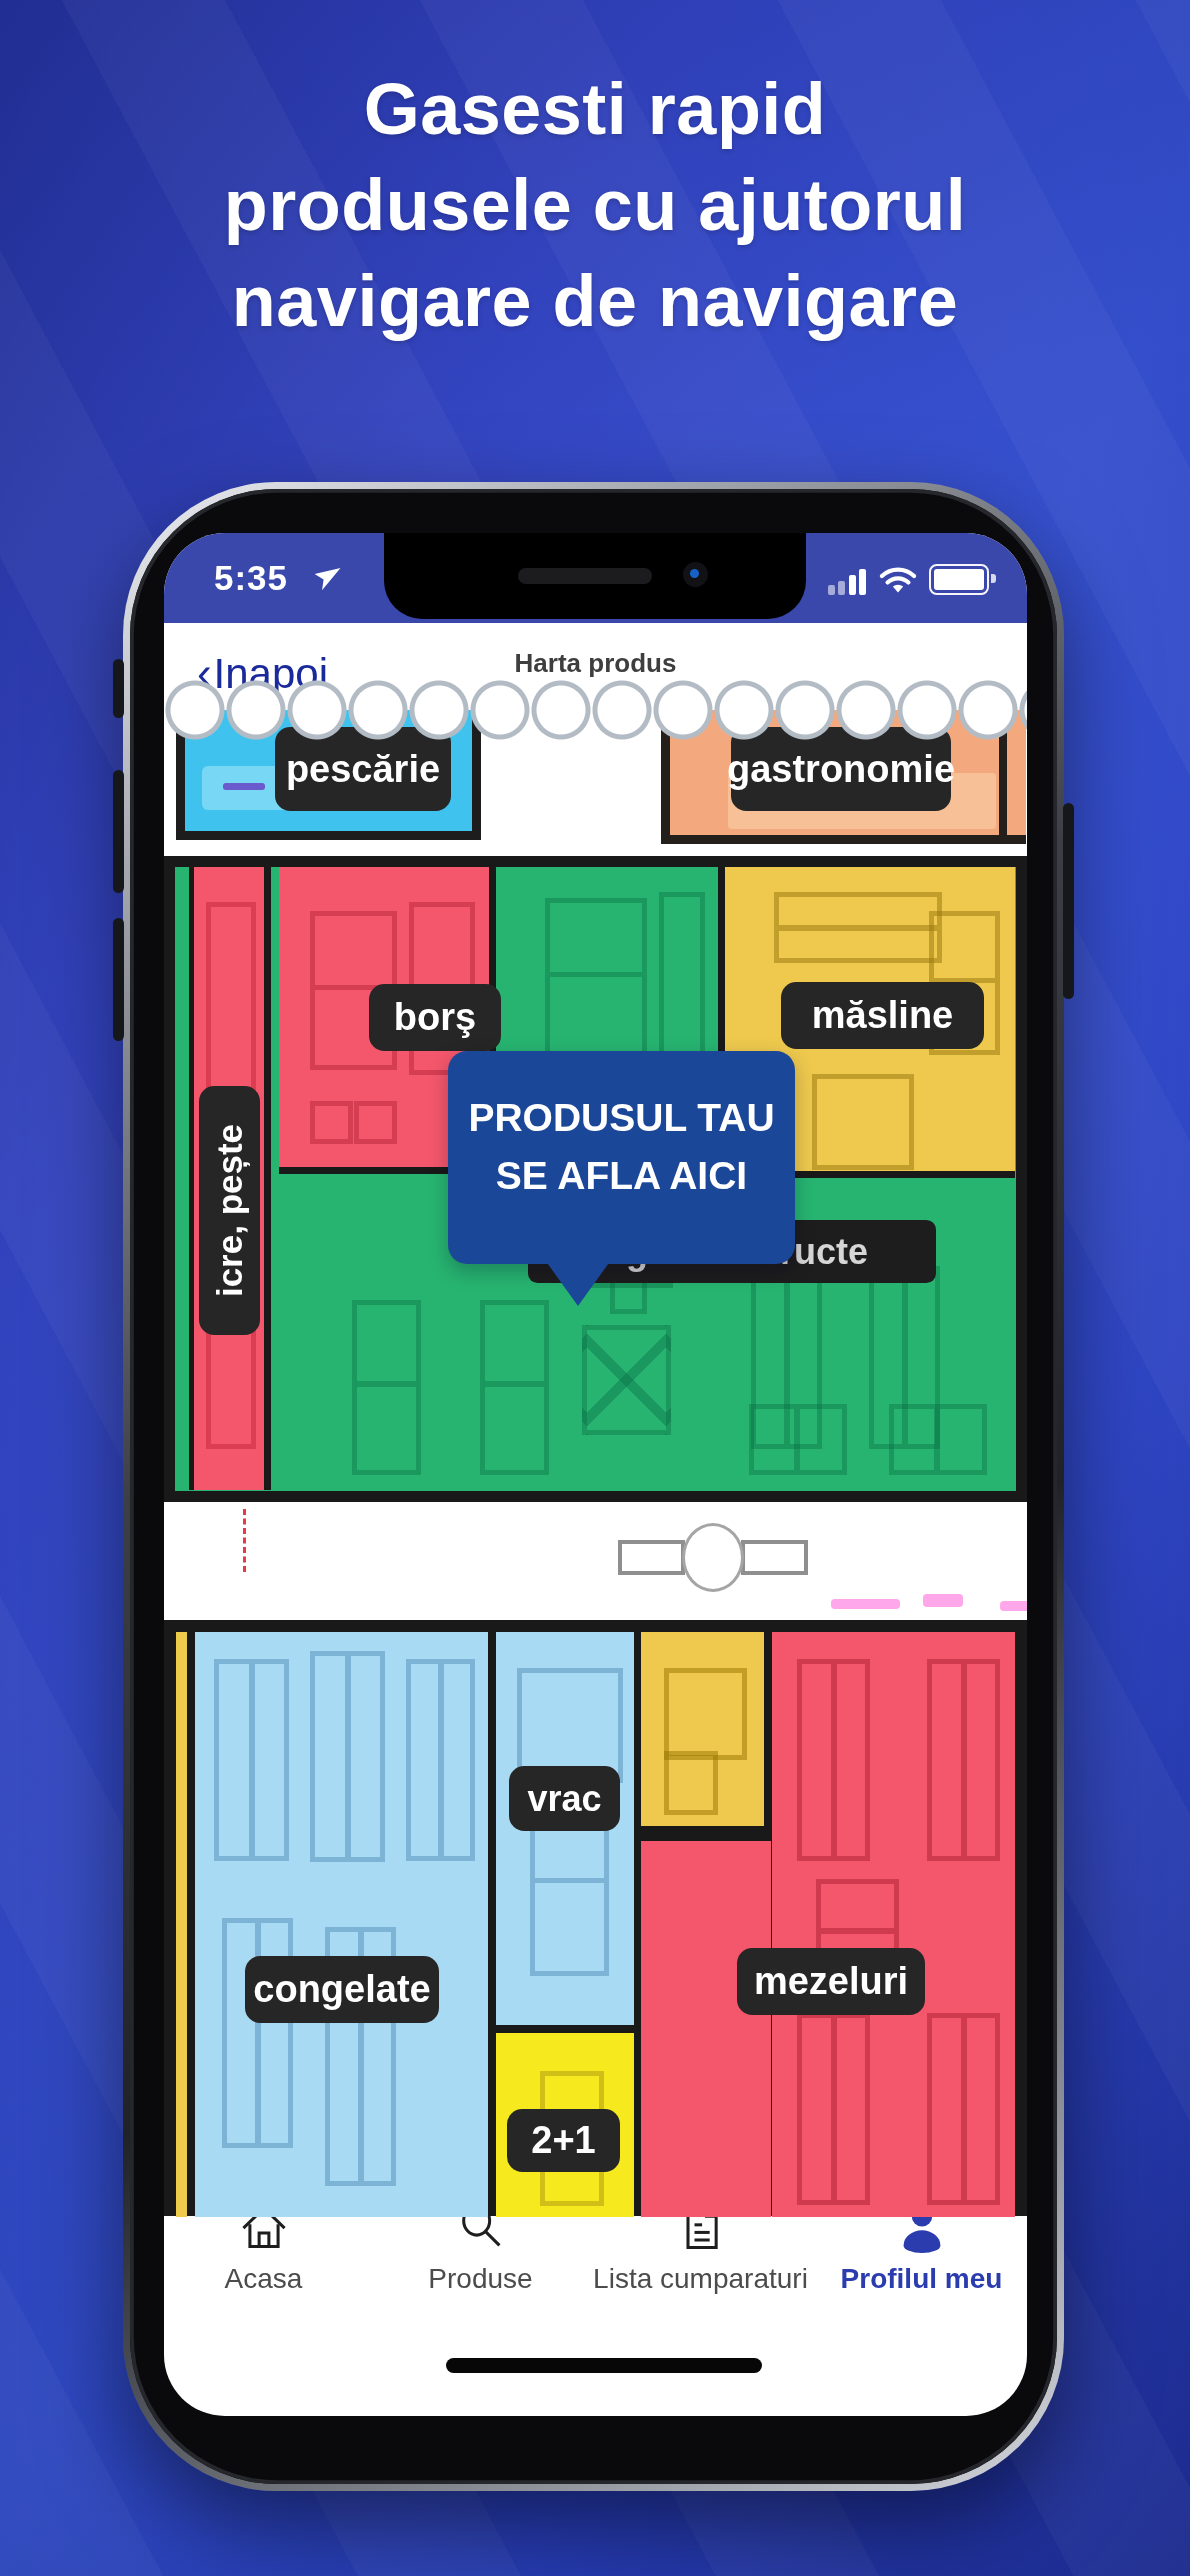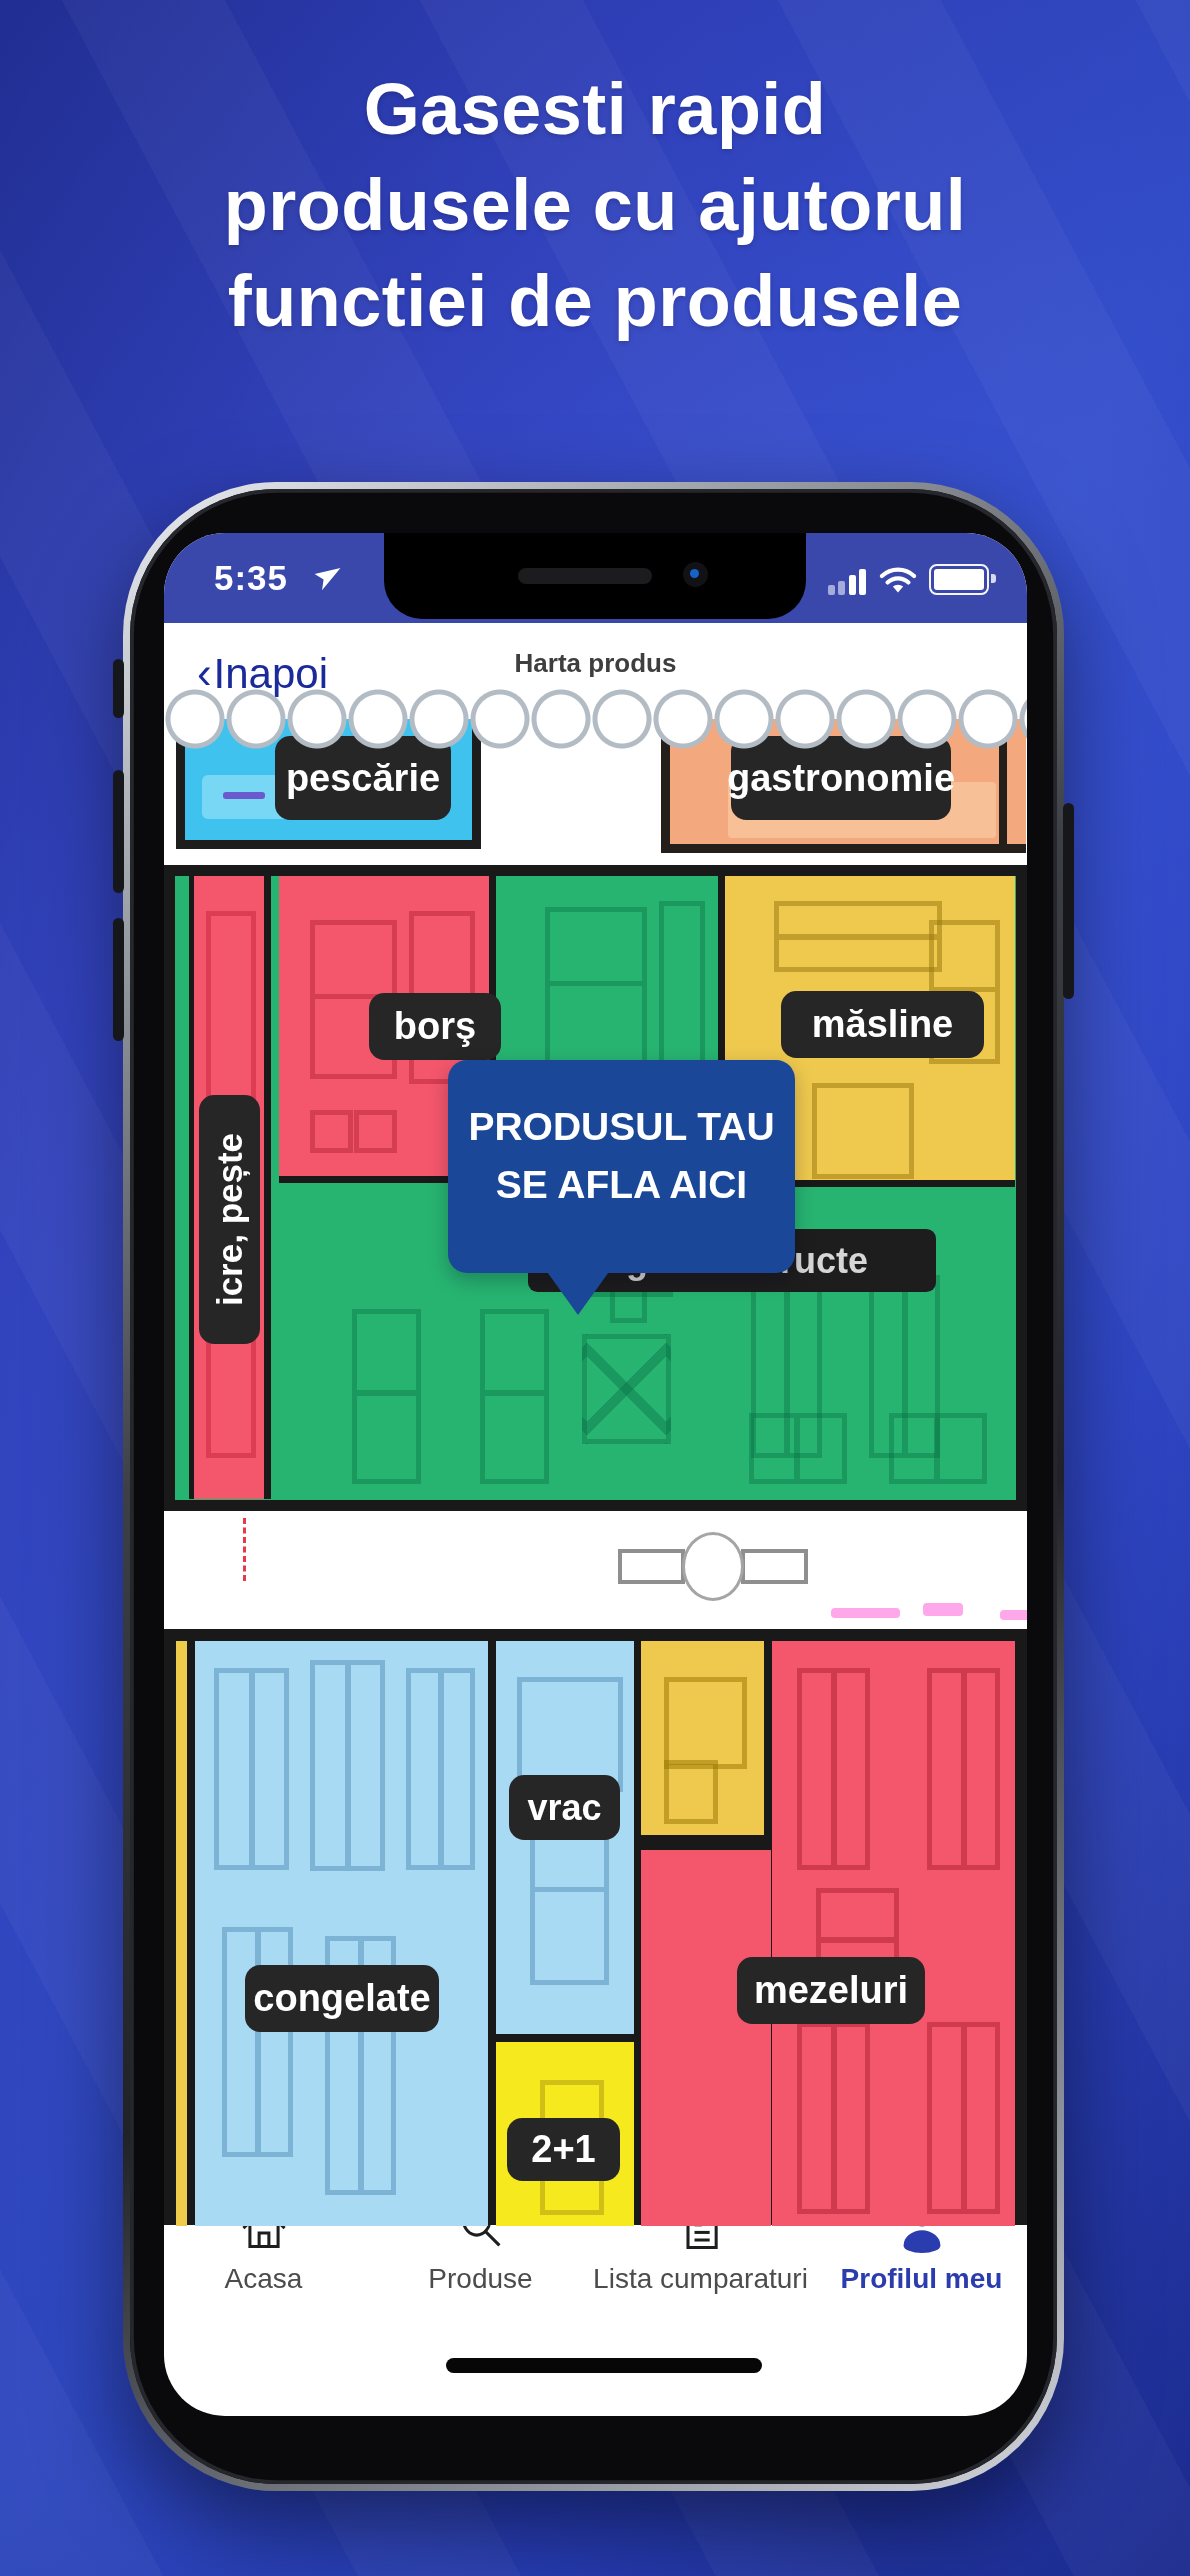--- a/index.html
+++ b/index.html
@@ -77,21 +77,21 @@
   .tab.active .lbl{color:#2b3cae;font-weight:600;}
   .homebar{position:absolute;left:282px;top:1825px;width:316px;height:15.3px;border-radius:8.6px;background:#070707;}
   .pinkmark{position:absolute;background:#ff4fd8;opacity:.5;border-radius:3.8px;z-index:2;}
 </style>
 </head>
 <body>
 
 <div class="title">
   <div>Gasesti rapid</div>
   <div>produsele cu ajutorul</div>
-  <div>functiei de produsele</div>
+  <div>navigare de navigare</div>
 </div>
 
 <div class="phone">
   <div class="sidebtn" style="left:-9.6px;top:177px;height:59px;"></div>
   <div class="sidebtn" style="left:-9.6px;top:288px;height:123px;"></div>
   <div class="sidebtn" style="left:-9.6px;top:436px;height:123px;"></div>
   <div class="sidebtn" style="right:-9.6px;top:321px;height:196px;"></div>
   <div class="phone-black"></div>
 
   <div class="screen">
@@ -119,21 +119,21 @@
         <div class="speaker"></div>
         <div class="fcam"></div>
       </div>
     </div>
 
     <div class="navbar">
       <div class="navtitle">Harta produs</div>
       <div class="back"><span class="chev">‹</span><span>Inapoi</span></div>
     </div>
 
-    <div style="position:absolute;top:186px;left:0;width:863px;height:1507px;">
+    <div style="position:absolute;top:177px;left:0;width:863px;height:1507px;">
 
       <div class="blk" style="left:11.5px;top:0;width:305px;height:130px;background:#3fc3ee;border:9.6px solid #1d1d1d;border-top:none;box-sizing:border-box;">
         <div style="position:absolute;left:17px;top:56px;width:242px;height:44px;background:#77d7f4;border-radius:5.8px;"></div>
         <div style="position:absolute;left:38px;top:73px;width:42px;height:6.7px;background:#6a5acd;border-radius:2.9px;"></div>
         <div style="position:absolute;left:123px;top:67px;width:19px;height:19px;background:#2e6b7e;border-radius:3.8px;"></div>
         <div style="position:absolute;left:165px;top:67px;width:19px;height:19px;background:#2e6b7e;border-radius:3.8px;"></div>
       </div>
       <div class="blk" style="left:497px;top:0;width:365px;height:134px;background:#f3a97d;border:9.6px solid #241f1a;border-top:none;border-right:none;box-sizing:border-box;">
         <div style="position:absolute;left:58px;top:63px;width:268px;height:56px;background:#f8c096;border-radius:3.8px;"></div>
         <div style="position:absolute;left:105px;top:81px;width:12.5px;height:17px;background:#d23b2f;"></div>

